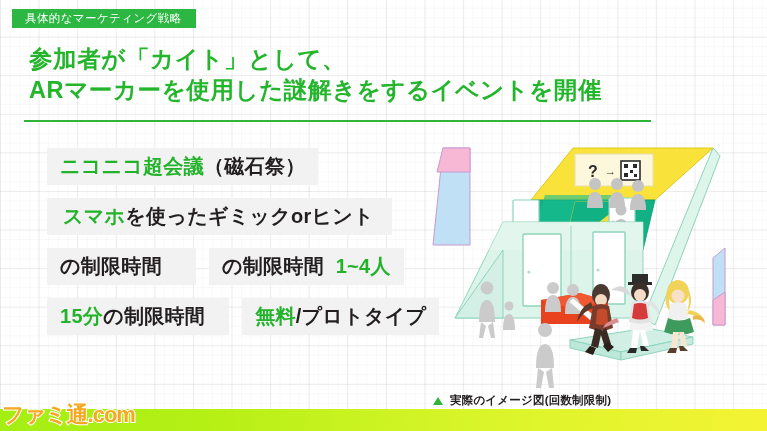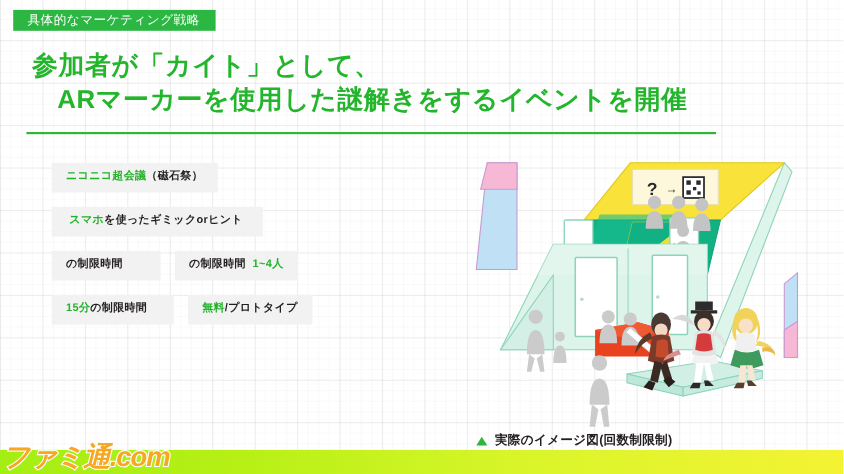--- a/index.html
+++ b/index.html
@@ -45,21 +45,21 @@
     position: absolute;
     left: 29px;
     top: 44px;
     color: #23b52b;
     font-size: 23.5px;
     font-weight: bold;
     line-height: 31px;
     letter-spacing: 0.6px;
     white-space: nowrap;
   }
-  .headline .l2 { display: block; margin-left: 23px; }
+  .headline .l2 { display: block; }
 
   .headline-rule {
     position: absolute;
     left: 24px;
     top: 120px;
     width: 627px;
     height: 2px;
     background: #2fb63a;
   }
 
@@ -71,21 +71,21 @@
     width: 350px;
   }
   .box-row {
     display: flex;
     align-items: flex-start;
     margin-bottom: 13px;
   }
   .box {
     background: #f2f2f2;
     color: #231f20;
-    font-size: 10px;
+    font-size: 20px;
     font-weight: bold;
     letter-spacing: 0.3px;
     white-space: nowrap;
     padding: 8px 13px 9px 13px;
     line-height: 1.0;
     text-align: right;
   }
   .box.accent-pad { padding-left: 16px; padding-right: 18px; }
   .hl { color: #22b32a; }
   .gap { width: 13px; flex: 0 0 13px; }
@@ -131,23 +131,22 @@
     height: 22px;
     background: linear-gradient(to right, #a4ee14 0%, #b6f015 28%, #d9f52a 62%, #f4f333 100%);
   }
   .watermark {
     position: absolute;
     left: 2px;
     bottom: 1px;
     height: 30px;
     display: flex;
     align-items: center;
-    font-size: 25px;
+    font-size: 22px;
     font-weight: bold;
-    font-style: italic;
     letter-spacing: -1px;
     color: #f6a823;
     -webkit-text-stroke: 2px #ffffff;
     paint-order: stroke fill;
     text-shadow: 0 0 1px rgba(255,255,255,0.9);
     white-space: nowrap;
   }
 </style>
 </head>
 <body>

